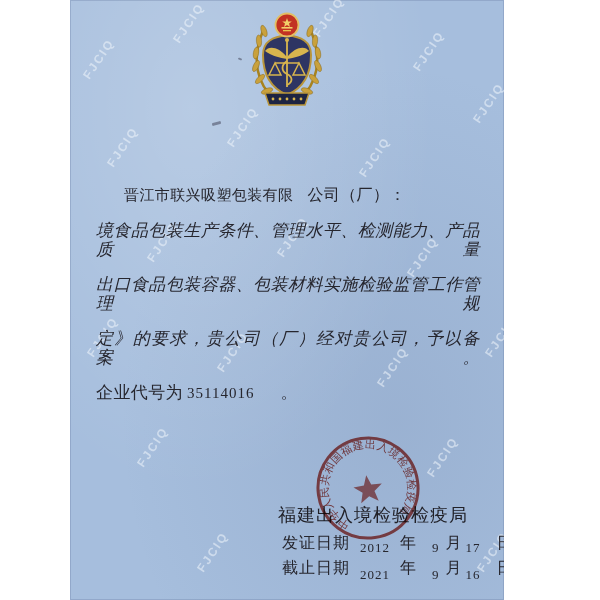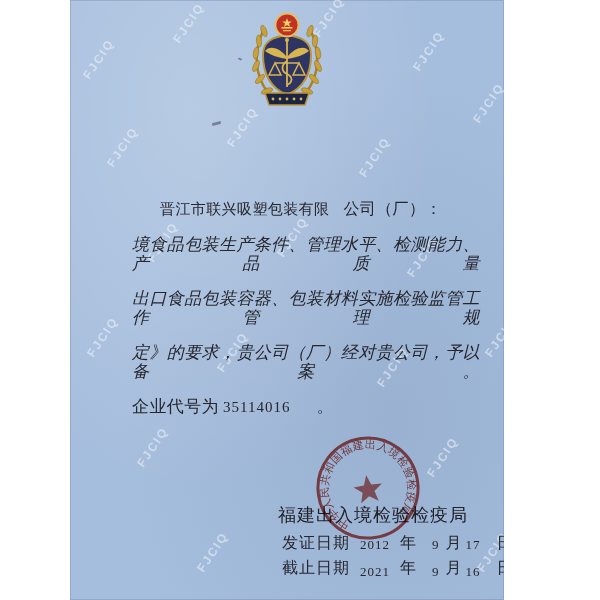--- a/index.html
+++ b/index.html
@@ -15,34 +15,34 @@
   .wm{position:absolute;font:700 12px "Liberation Sans","DejaVu Sans",sans-serif;
       letter-spacing:2px;color:rgba(241,246,252,.55);transform:rotate(-56deg);
       white-space:nowrap;pointer-events:none;}
   .emblem{position:absolute;left:175px;top:11px;width:84px;height:96px;}
   .title{position:absolute;left:0;right:0;top:124px;margin:0;text-align:center;
          transform:translateX(12px);
          font:700 27px "Liberation Sans","DejaVu Sans",sans-serif;
          letter-spacing:3px;color:#1d1d24;}
   .number-line{position:absolute;top:162px;right:34px;font-size:15px;color:#23232b;
                letter-spacing:.5px;}
-  .body-block{position:absolute;left:26px;right:24px;top:199px;color:#26262e;margin-left:36px;}
+  .body-block{position:absolute;left:26px;right:24px;top:185px;color:#26262e;}
   .body-block p{margin:0 0 16px;line-height:19px;font-size:17px;letter-spacing:.4px;}
   .company-line{text-indent:28px;}
   .company-name{font-size:15px;}
   .company-suffix{font-size:16px;margin-left:14px;}
   .para-line{text-indent:48px;}
   .fill-serif{font-size:16px;letter-spacing:.5px;}
   .gap-b{display:inline-block;width:42px;}
   .gap-g{display:inline-block;width:26px;}
   .just{text-align:justify;text-align-last:justify;font-style:italic;}
   .code-value{font-size:15px;margin-left:4px;letter-spacing:1px;}
   .bureau{position:absolute;left:208px;top:503px;font-size:18px;letter-spacing:1px;
           color:#212128;}
-  .date-row{position:absolute;left:212px;display:flex;align-items:flex-start;
+  .date-row{position:absolute;left:212px;display:flex;align-items:center;
             color:#26262e;font-size:16px;white-space:nowrap;}
   .date-row .lbl{letter-spacing:1px;}
   .date-row .val{font-size:13px;position:relative;top:4px;letter-spacing:1px;}
   .date-row .v-year{margin-left:10px;}
   .date-row .u-year{margin-left:10px;}
   .date-row .v-month{margin-left:16px;}
   .date-row .u-month{margin-left:6px;}
   .date-row .v-day{margin-left:4px;}
   .date-row .u-day{margin-left:16px;}
   .row-issue{top:533px;}

